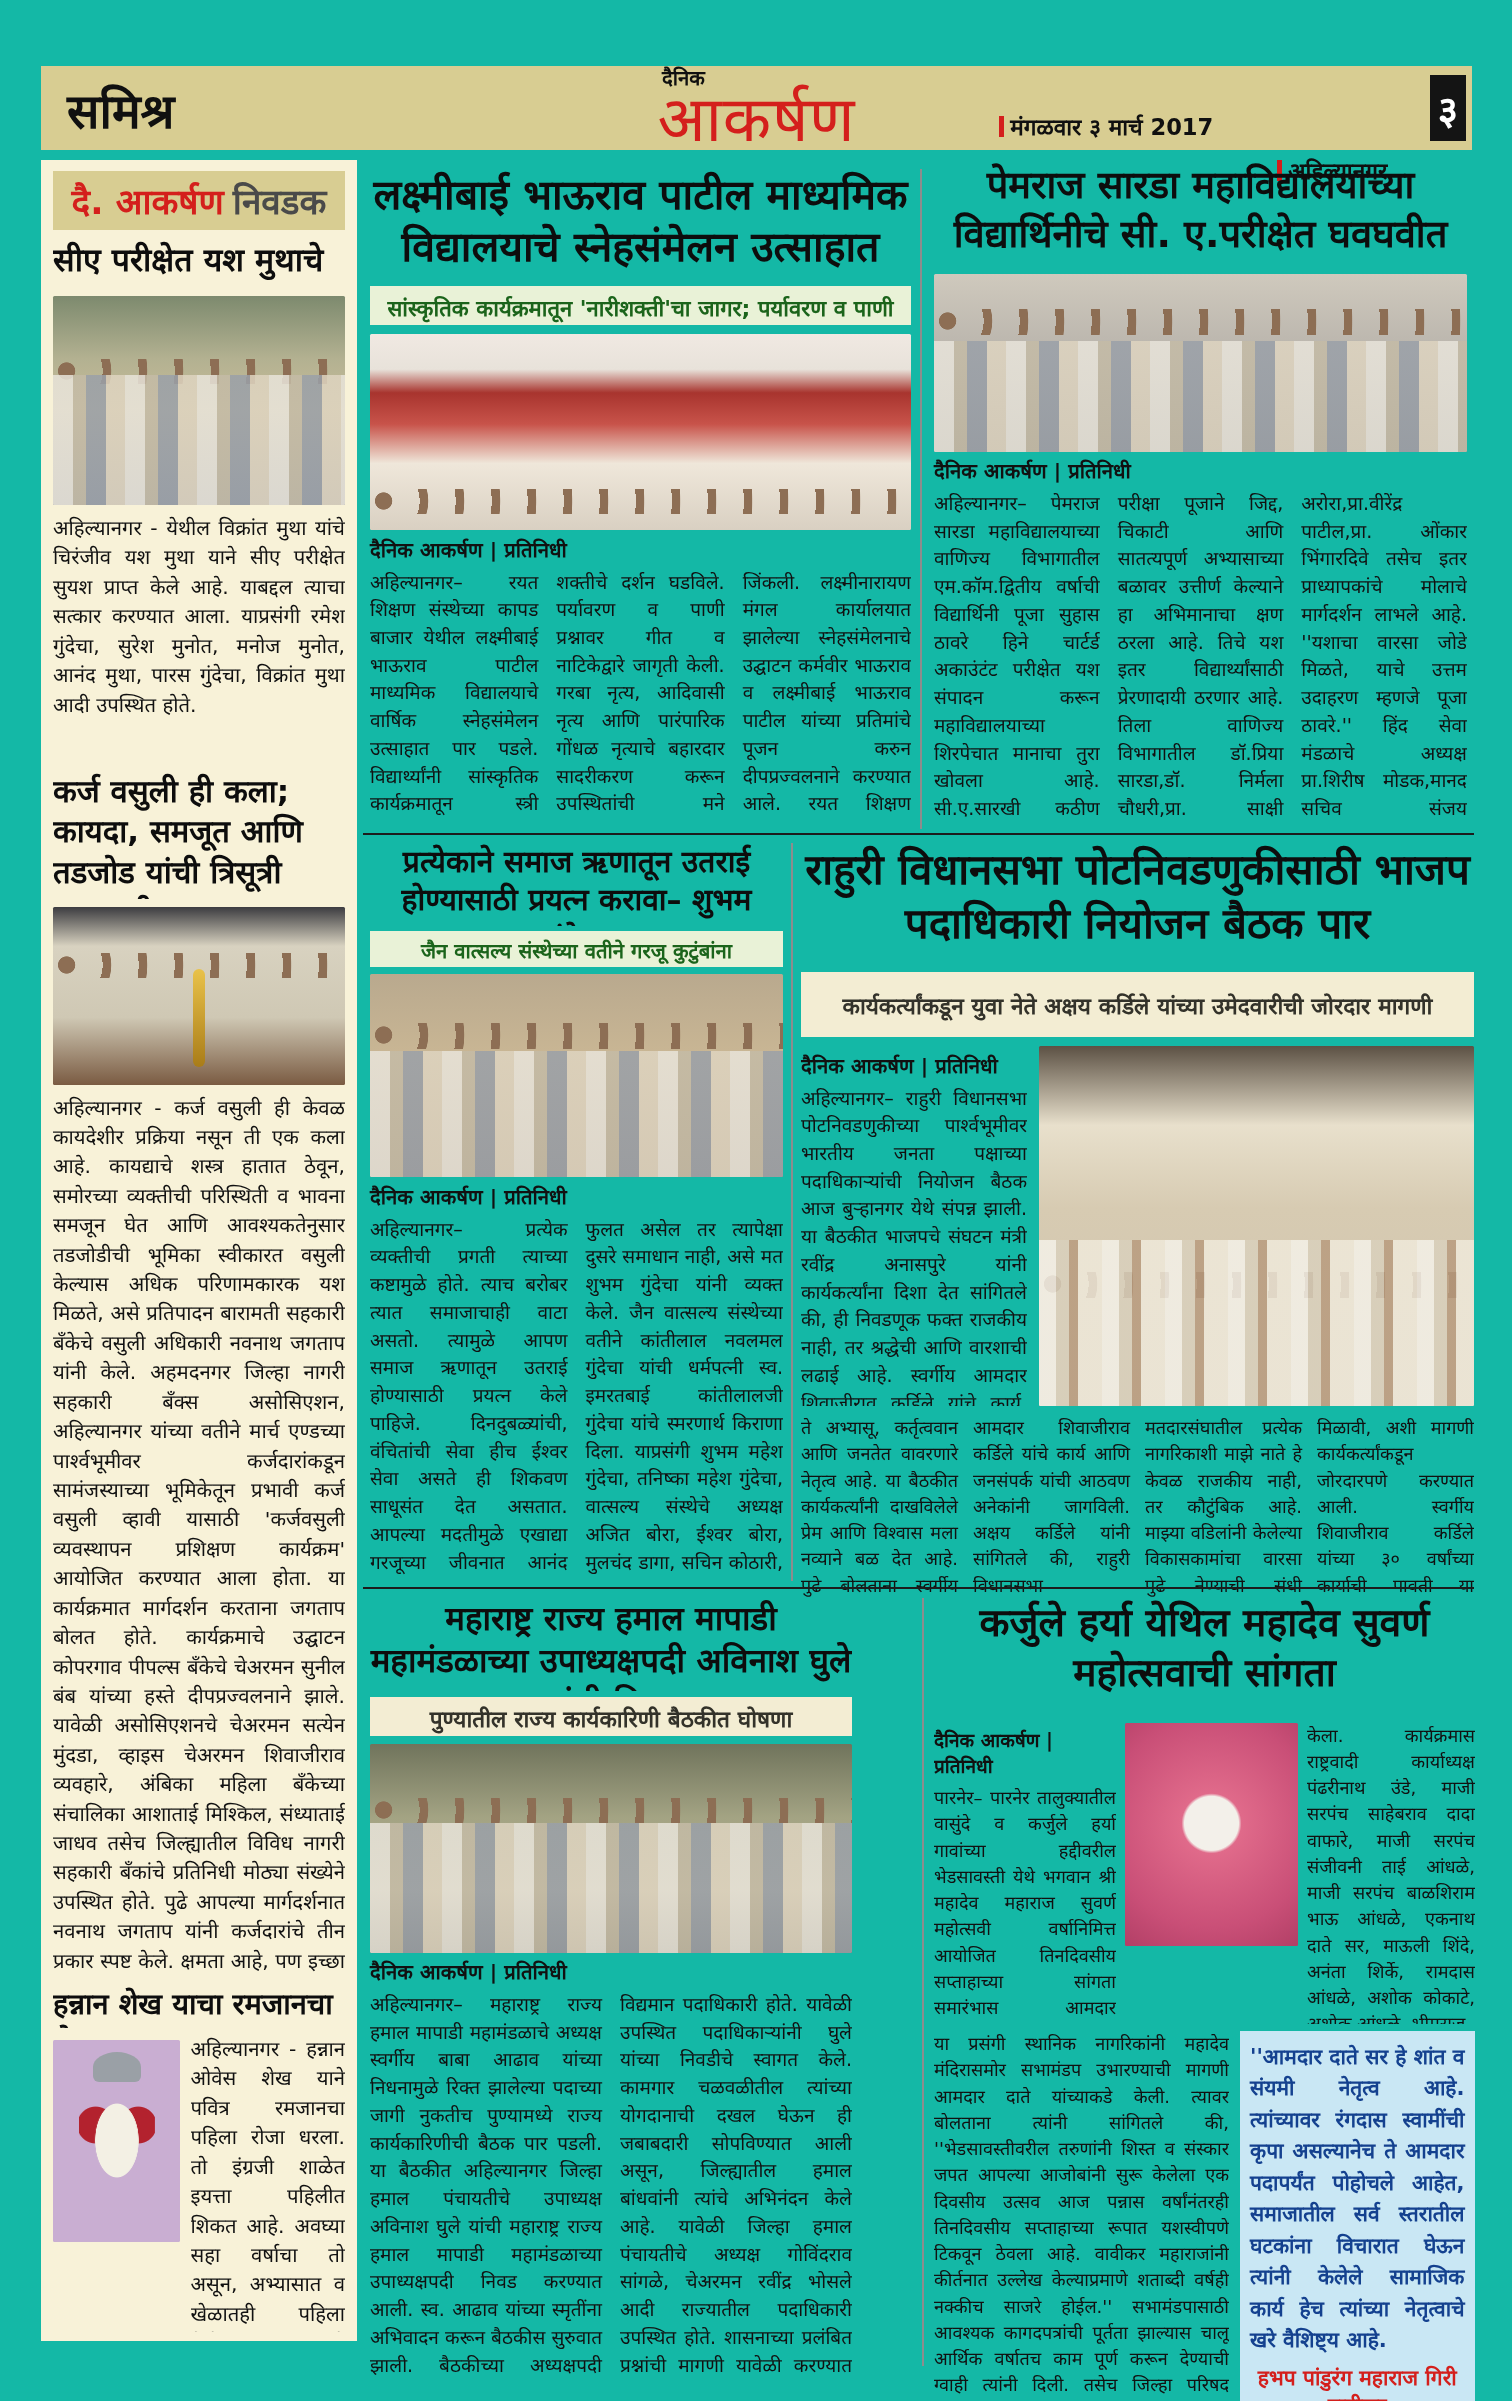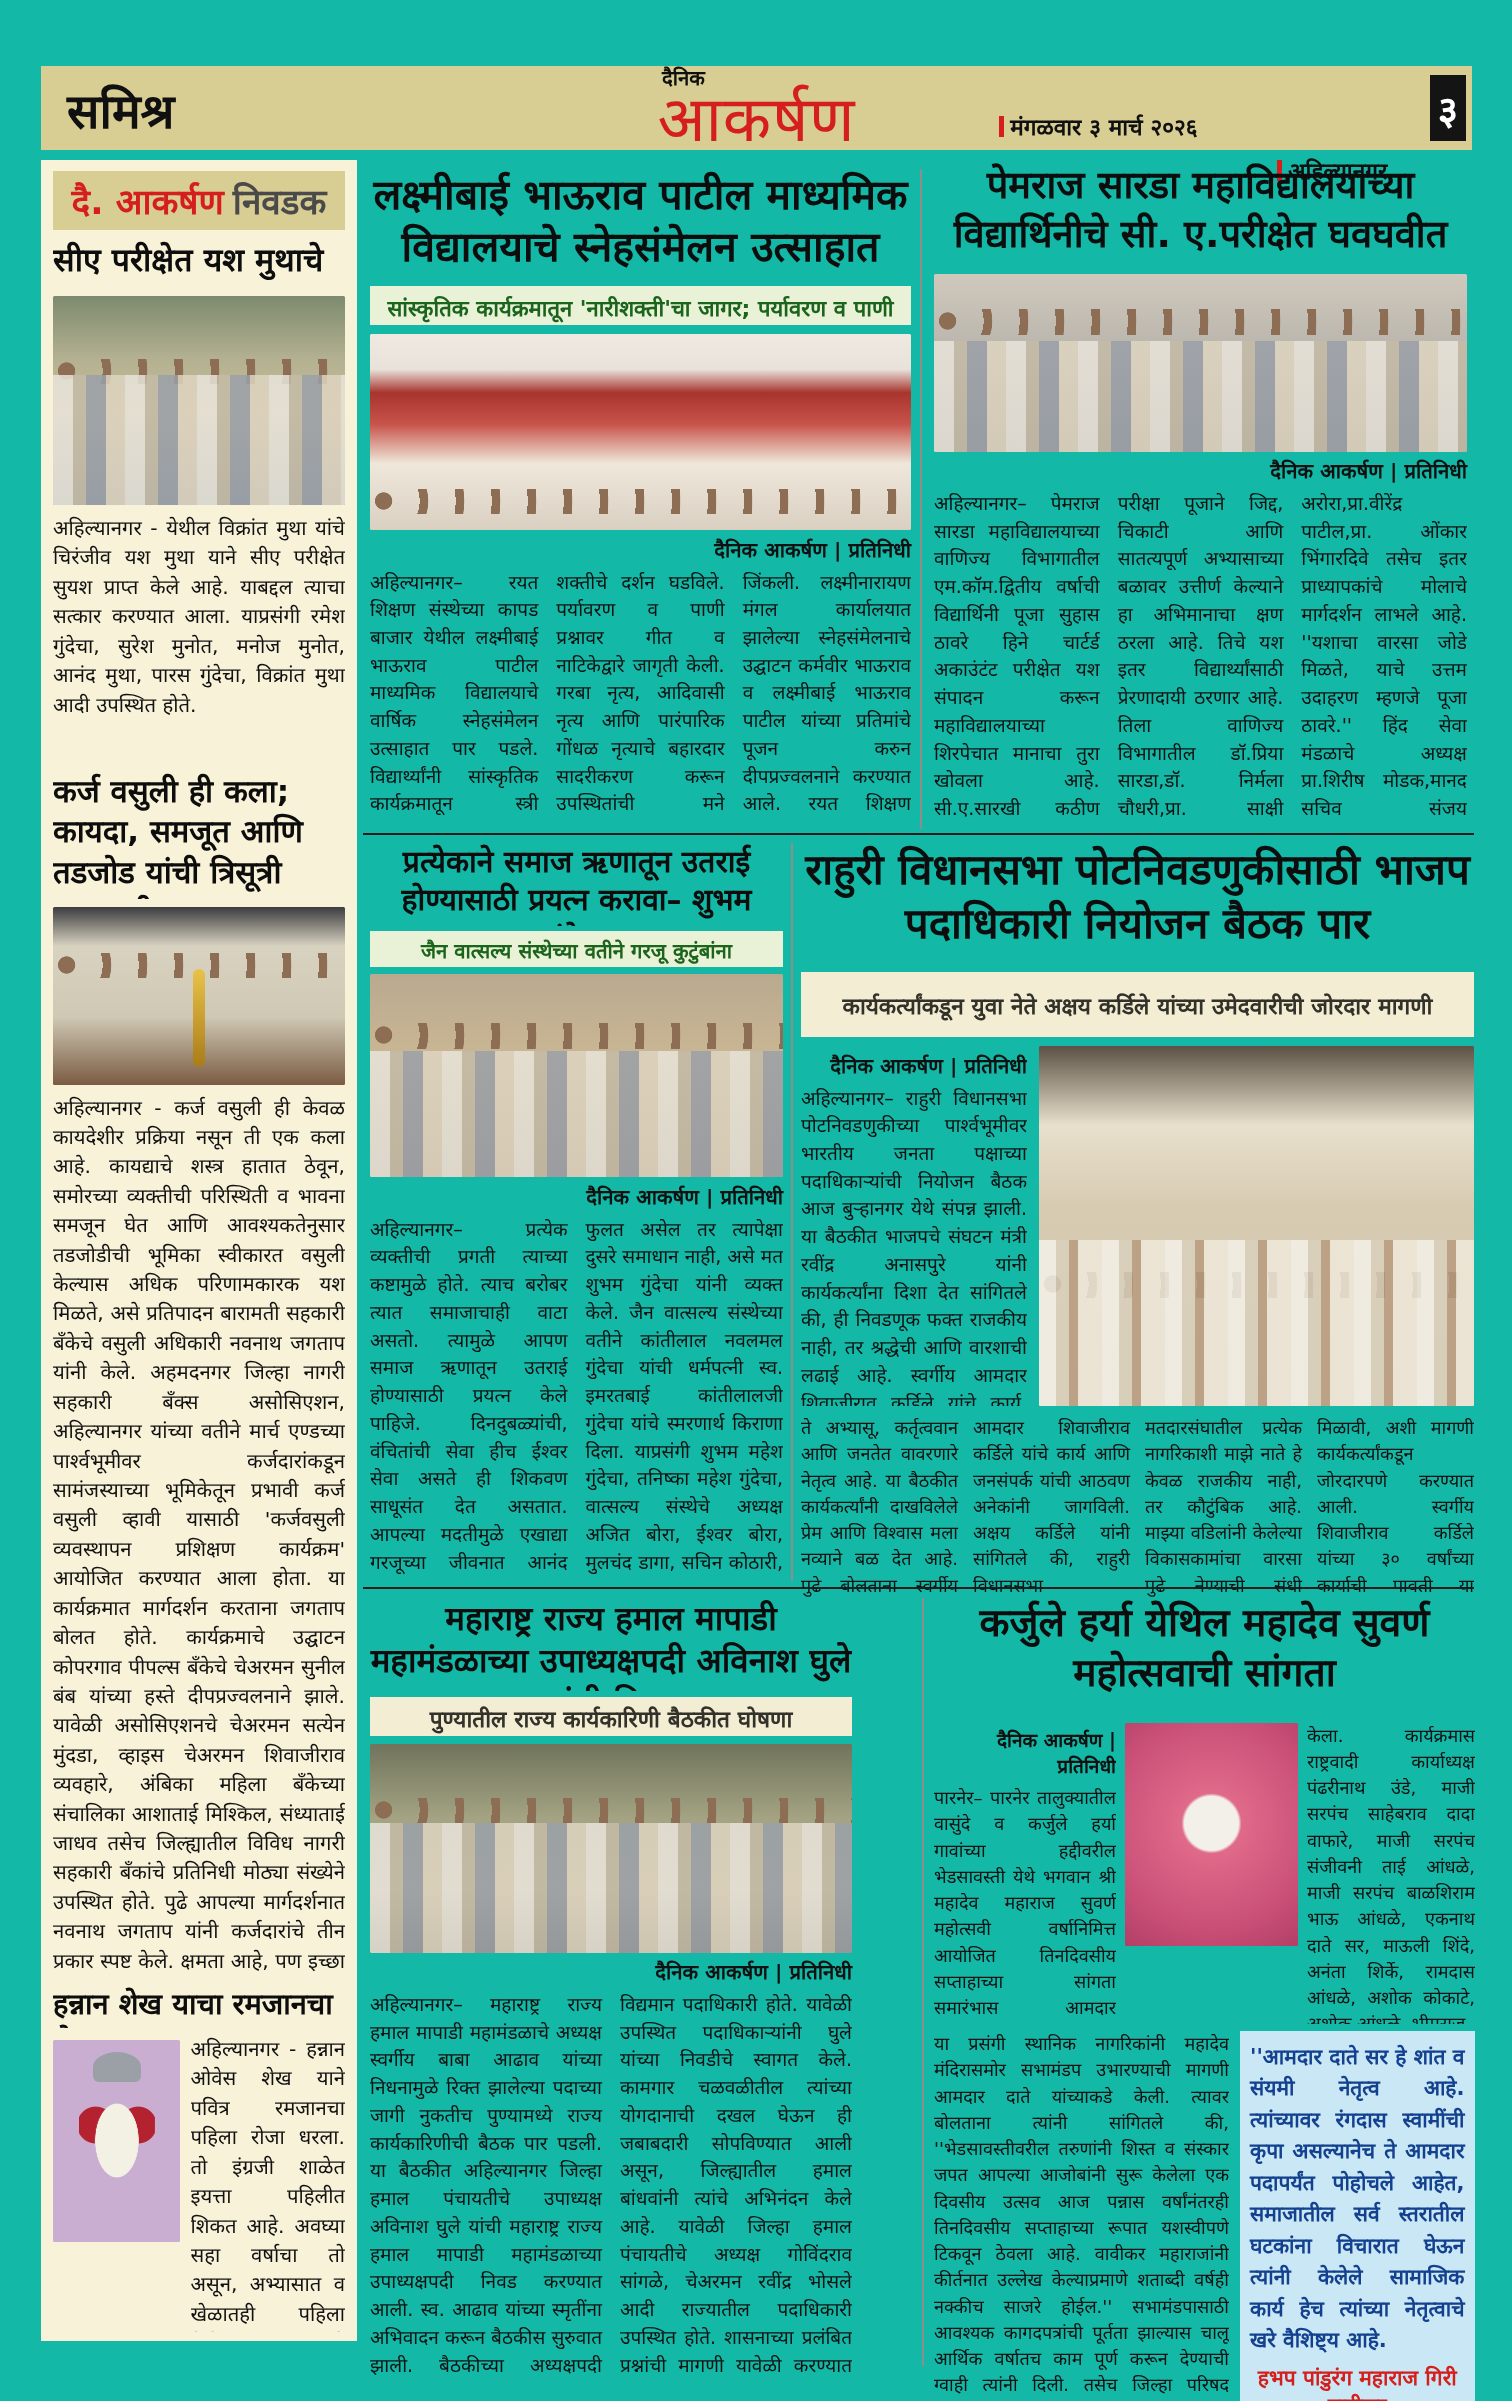--- a/index.html
+++ b/index.html
@@ -17,21 +17,21 @@
   .red-tick{width:5.3px;height:21px;background:#d41f1c;display:inline-block;}
   .numbox{right:6px;top:9px;width:36px;height:66px;background:#141414;color:#fff;
           display:flex;align-items:center;justify-content:center;font-size:39px;font-weight:bold;}
 
   
   .hl{font-weight:bold;color:#0d0d0d;text-align:center;line-height:1.28;overflow:hidden;}
   .hl-left{font-weight:bold;color:#0d0d0d;text-align:left;line-height:1.3;overflow:hidden;}
   .sub{font-weight:bold;text-align:center;overflow:hidden;}
   .sub-green{background:#e9f2d7;color:#1b641b;}
   .sub-cream{background:#f3edd3;color:#33322a;}
-  .byline{font-weight:bold;font-size:20.3px;text-align:right;margin:4.5px 0 6px 0;}
+  .byline{font-weight:bold;font-size:20.3px;text-align:left;margin:4.5px 0 6px 0;}
   .bodytext{font-size:19px;line-height:1.46;text-align:justify;overflow:hidden;}
   .cols2{columns:2;column-gap:18px;}
   .cols3{columns:3;column-gap:18px;}
   .cols4{columns:4;column-gap:15px;}
   .vline{width:1.5px;background:#8d8d8d;}
   .hline{height:2.3px;background:#1c1c1c;}
 
   
   .photo{overflow:hidden;border-radius:1.5px;background:#b9b2a0;position:relative;}
   .crowdstripe{position:absolute;left:0;right:0;bottom:0;height:62%;
@@ -78,21 +78,21 @@
 <div class="page">
 
   <div class="abs band">
     <div class="abs section-title">समिश्र</div>
     <div class="abs masthead">
       <div class="small">दैनिक</div>
       <div class="big">आकर्षण</div>
     </div>
     <div class="abs dateline" style="left:958px;">
       <span class="red-tick"></span>
-      <span>मंगळवार ३ मार्च २०२६</span>
+      <span>मंगळवार ३ मार्च 2017</span>
     </div>
     <div class="abs dateline" style="left:1236px;margin-top:44px;">
       <span class="red-tick"></span>
       <span>अहिल्यानगर</span>
     </div>
     <div class="abs numbox">३</div>
   </div>
 
   <div class="abs rail">
     <div class="nivdak">

